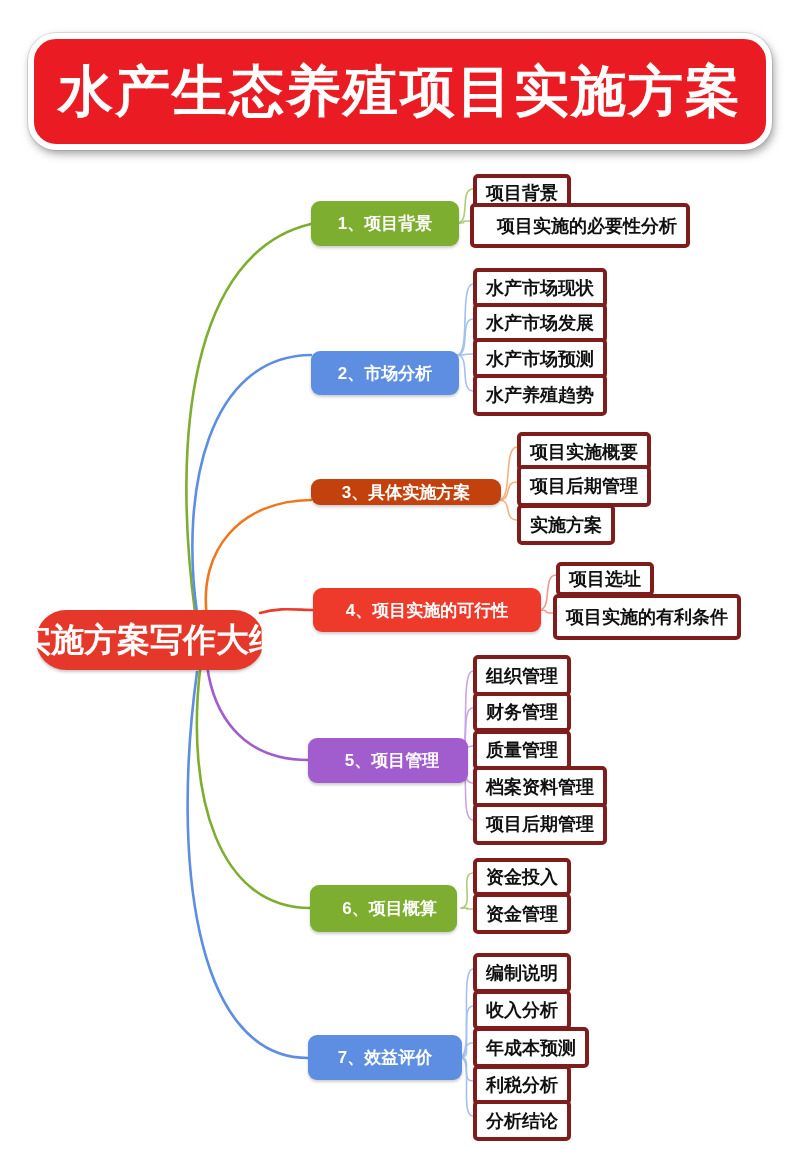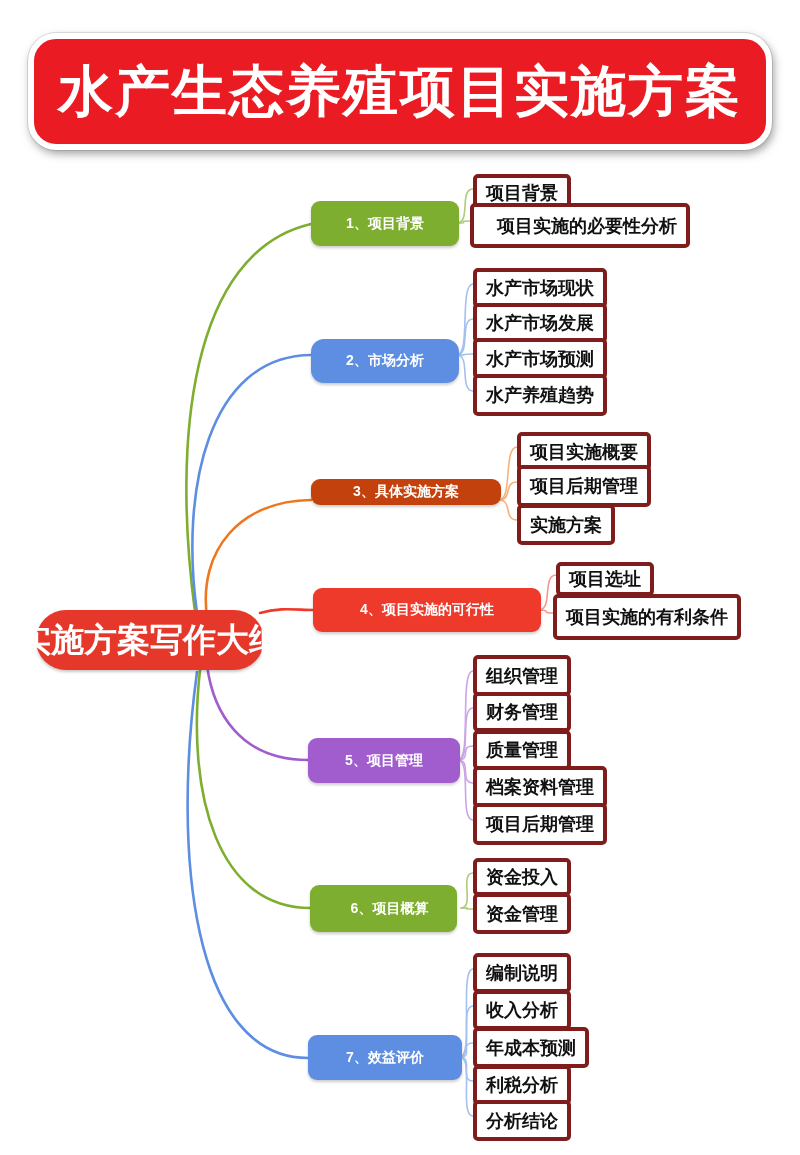--- a/index.html
+++ b/index.html
@@ -20,21 +20,21 @@
   .banner span{
     color:#ffffff;font-size:55px;font-weight:bold;letter-spacing:2px;white-space:nowrap;
   }
   .root{
     position:absolute;display:flex;align-items:center;justify-content:center;
     color:#ffffff;font-weight:bold;white-space:nowrap;
     box-shadow:0 2px 3px rgba(0,0,0,.22);
   }
   .topic{
     position:absolute;display:flex;align-items:center;justify-content:center;
-    border-radius:9px;color:#ffffff;font-size:14px;font-weight:bold;white-space:nowrap;
+    border-radius:9px;color:#ffffff;font-size:17px;font-weight:bold;white-space:nowrap;
     box-shadow:0 2px 3px rgba(0,0,0,.20);
   }
   .leaf{
     position:absolute;display:flex;align-items:center;
     background:#ffffff;border:4px solid #7f1d1d;border-radius:5px;
     padding:0 9px;color:#111111;font-size:18px;font-weight:bold;white-space:nowrap;font-family:Liberation Mono, monospace;
   }
 </style>
 </head>
 <body>
@@ -76,24 +76,24 @@
     <path class="thin" d="M460,1057 C474,1057 459,1116 473,1116" stroke="#a3c0ee"></path>
   </svg>
 
   <div class="banner" style="background-color: rgb(234, 27, 34);">
     <span>水产生态养殖项目实施方案</span>
   </div>
 
   <div class="root" style="left: 36px; top: 610px; width: 228px; height: 60px; border-radius: 30px; font-size: 33px; background-color: rgb(229, 56, 42);">实施方案写作大纲</div>
 
   <div class="topic" style="left: 311px; top: 201px; width: 148px; height: 45px; background-color: rgb(125, 174, 47);">1、项目背景</div>
-  <div class="topic" style="left: 311px; top: 339px; width: 148px; height: 44px; background-color: rgb(93, 142, 226); border-radius: 13px;">2、市场分析</div>
+  <div class="topic" style="left: 311px; top: 351px; width: 148px; height: 44px; background-color: rgb(93, 142, 226);">2、市场分析</div>
   <div class="topic" style="left: 311px; top: 479px; width: 190px; height: 26px; background-color: #c2410c;">3、具体实施方案</div>
   <div class="topic" style="left: 313px; top: 588px; width: 228px; height: 44px; background-color: rgb(238, 58, 42);">4、项目实施的可行性</div>
-  <div class="topic" style="left: 308px; top: 738px; width: 152px; height: 45px; background-color: rgb(161, 92, 205);">5、项目管理</div>
+  <div class="topic" style="left: 308px; top: 738px; width: 152px; height: 45px; background-color: rgb(161, 92, 205); padding-left: 8px;">5、项目管理</div>
   <div class="topic" style="left: 310px; top: 885px; width: 135px; height: 47px; background-color: rgb(125, 174, 47); padding-left: 12px;">6、项目概算</div>
   <div class="topic" style="left: 308px; top: 1035px; width: 154px; height: 45px; background-color: rgb(93, 142, 226);">7、效益评价</div>
 
   <div class="leaf" style="left:473px;top:174px;height:30px;">项目背景</div>
   <div class="leaf" style="left:470px;top:203px;height:37px;padding-left:23px;">项目实施的必要性分析</div>
 
   <div class="leaf" style="left:473px;top:268px;height:32px;">水产市场现状</div>
   <div class="leaf" style="left:473px;top:303px;height:32px;">水产市场发展</div>
   <div class="leaf" style="left:473px;top:338px;height:33px;">水产市场预测</div>
   <div class="leaf" style="left:473px;top:374px;height:34px;">水产养殖趋势</div>

